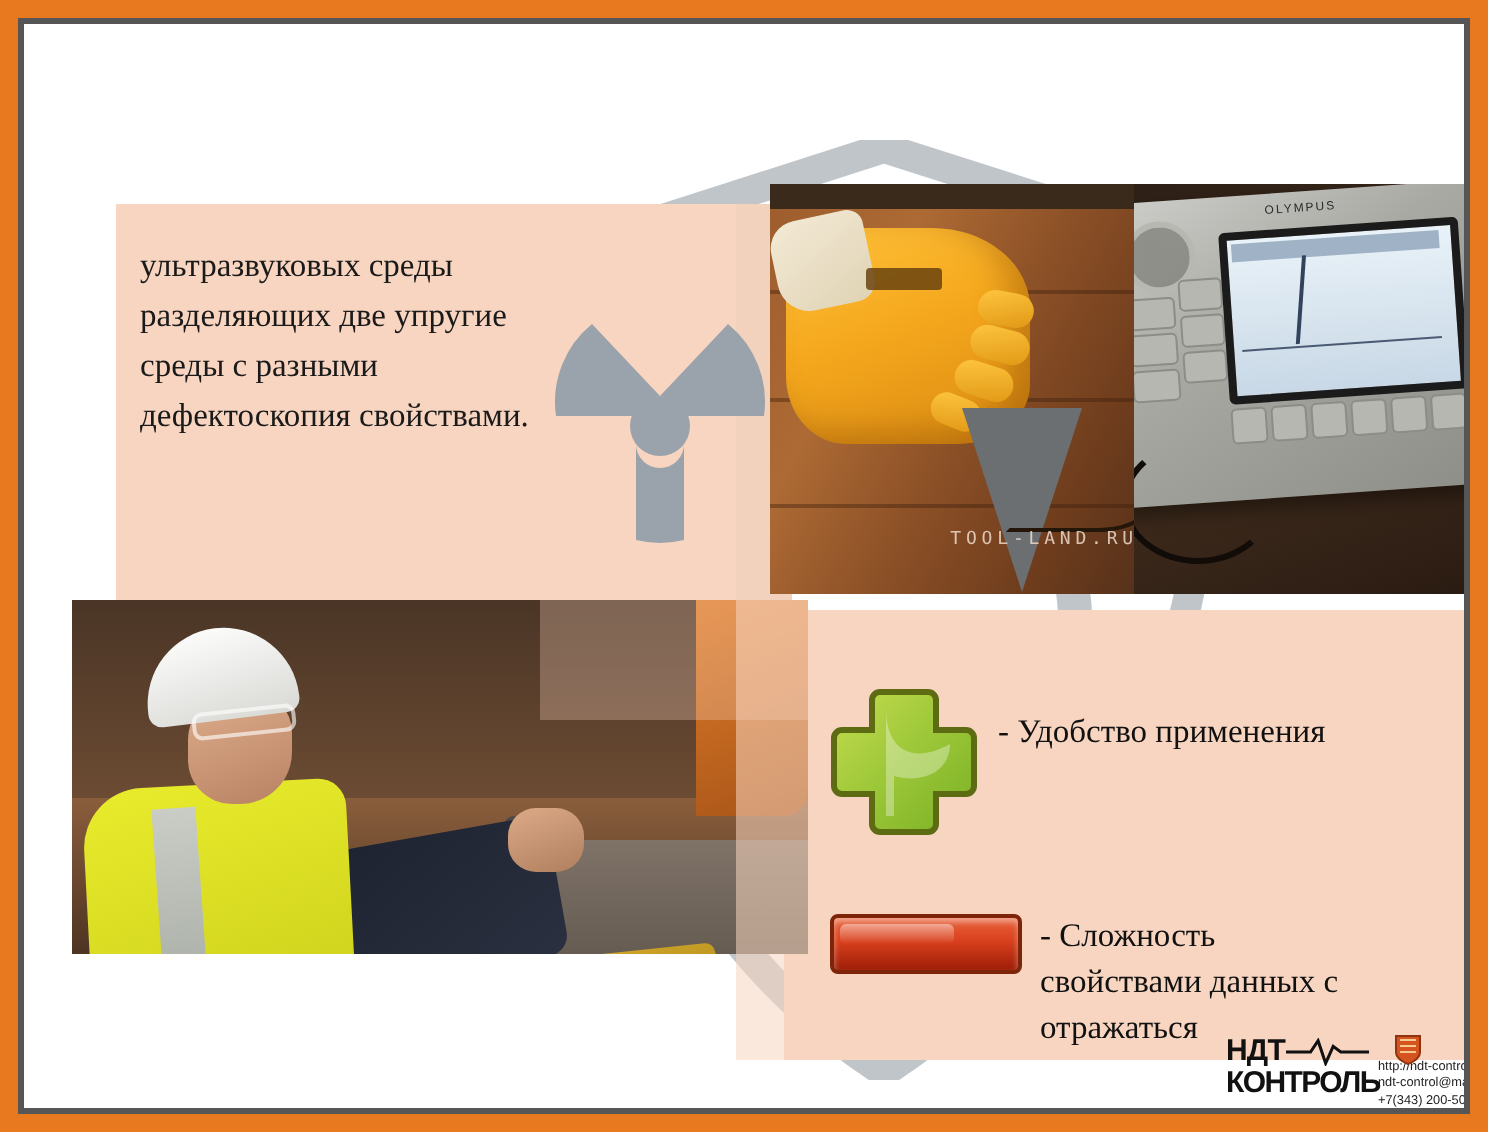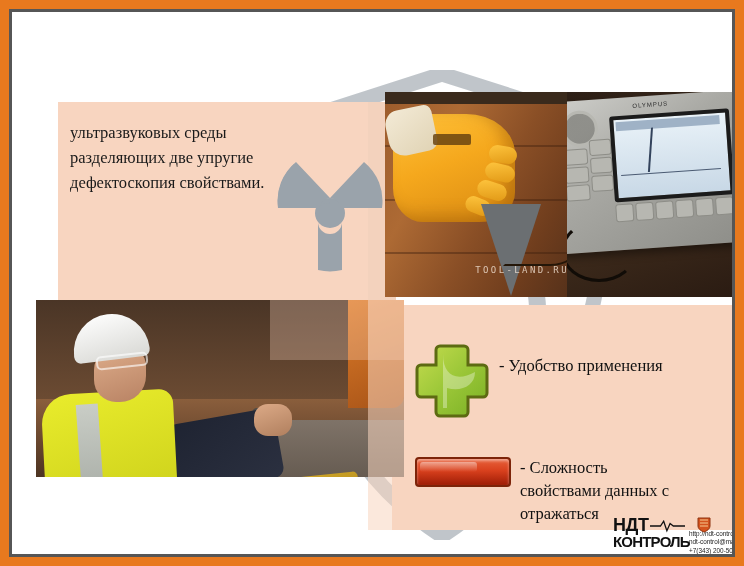--- a/index.html
+++ b/index.html
@@ -265,21 +265,21 @@
   
   #ndt-logo{
     position:absolute;left:601px;top:506px;width:128px;height:46px;z-index:40;
     display:flex;align-items:flex-start;
   }
   #ndt-wordmark{
     position:relative;width:72px;
     font-family:"Liberation Sans", sans-serif;color:#111;
   }
   #ndt-line-1{
-    font-size:18px;font-weight:bold;letter-spacing:-.4px;line-height:15px;
+    font-size:15px;font-weight:bold;letter-spacing:-.4px;line-height:15px;
     display:flex;align-items:center;
   }
   #ndt-line-2{
     font-size:15px;font-weight:bold;letter-spacing:-.8px;line-height:16px;margin-top:1px;
   }
   #ndt-wave{margin-left:1px;}
   #ndt-contact{
     margin-left:4px;margin-top:12px;
     font-family:"Liberation Sans", sans-serif;
     font-size:6.4px;line-height:8.4px;color:#222;white-space:nowrap;
@@ -380,20 +380,21 @@
      <div class="instrument-screen"></div>
    </div>
 
    <div class="tint" style="left:356px;top:288px;width:36px;height:230px;background:rgba(248,213,192,.55);"></div>
    <div class="tint" style="left:258px;top:288px;width:134px;height:60px;background:rgba(248,213,192,.30);"></div>
 
 
    <div id="body-text">
      <span>ультразвуковых среды</span>
      <span>разделяющих две упругие</span>
+     <span>среды с разными</span>
      <span>дефектоскопия свойствами.</span>
    </div>
 
    <svg id="icon-plus" viewBox="0 0 78 78" aria-hidden="true">
      <defs>
        <linearGradient id="gplus" x1="0" y1="0" x2="1" y2="1">
          <stop offset="0%" stop-color="#c6dc4f"></stop>
          <stop offset="45%" stop-color="#9fc93a"></stop>
          <stop offset="100%" stop-color="#79b024"></stop>
        </linearGradient>

